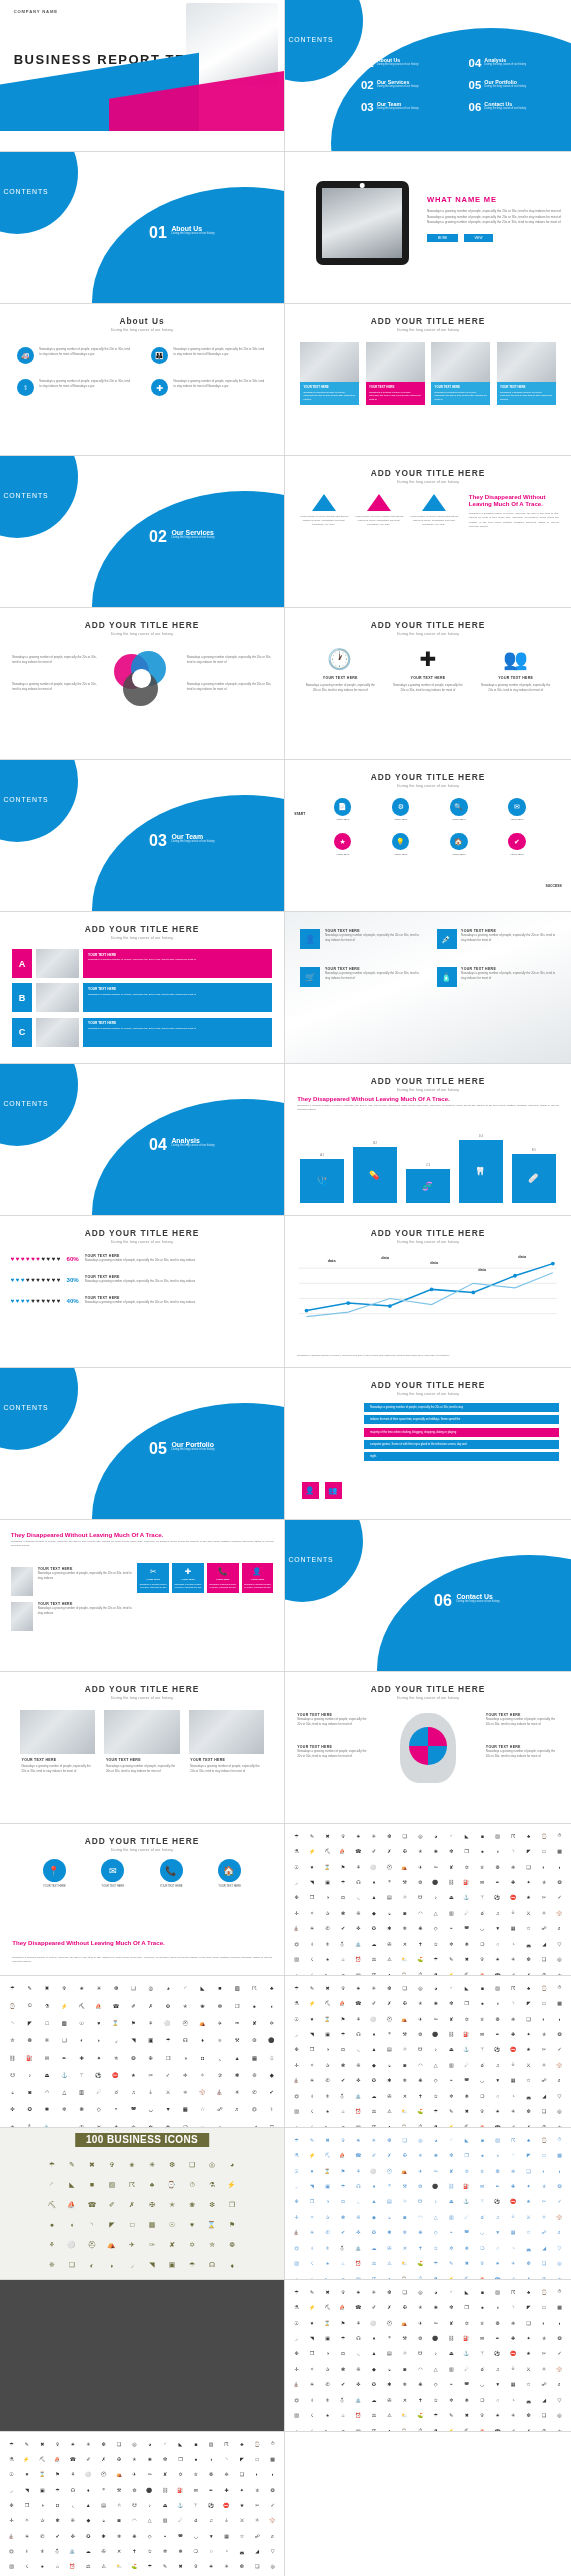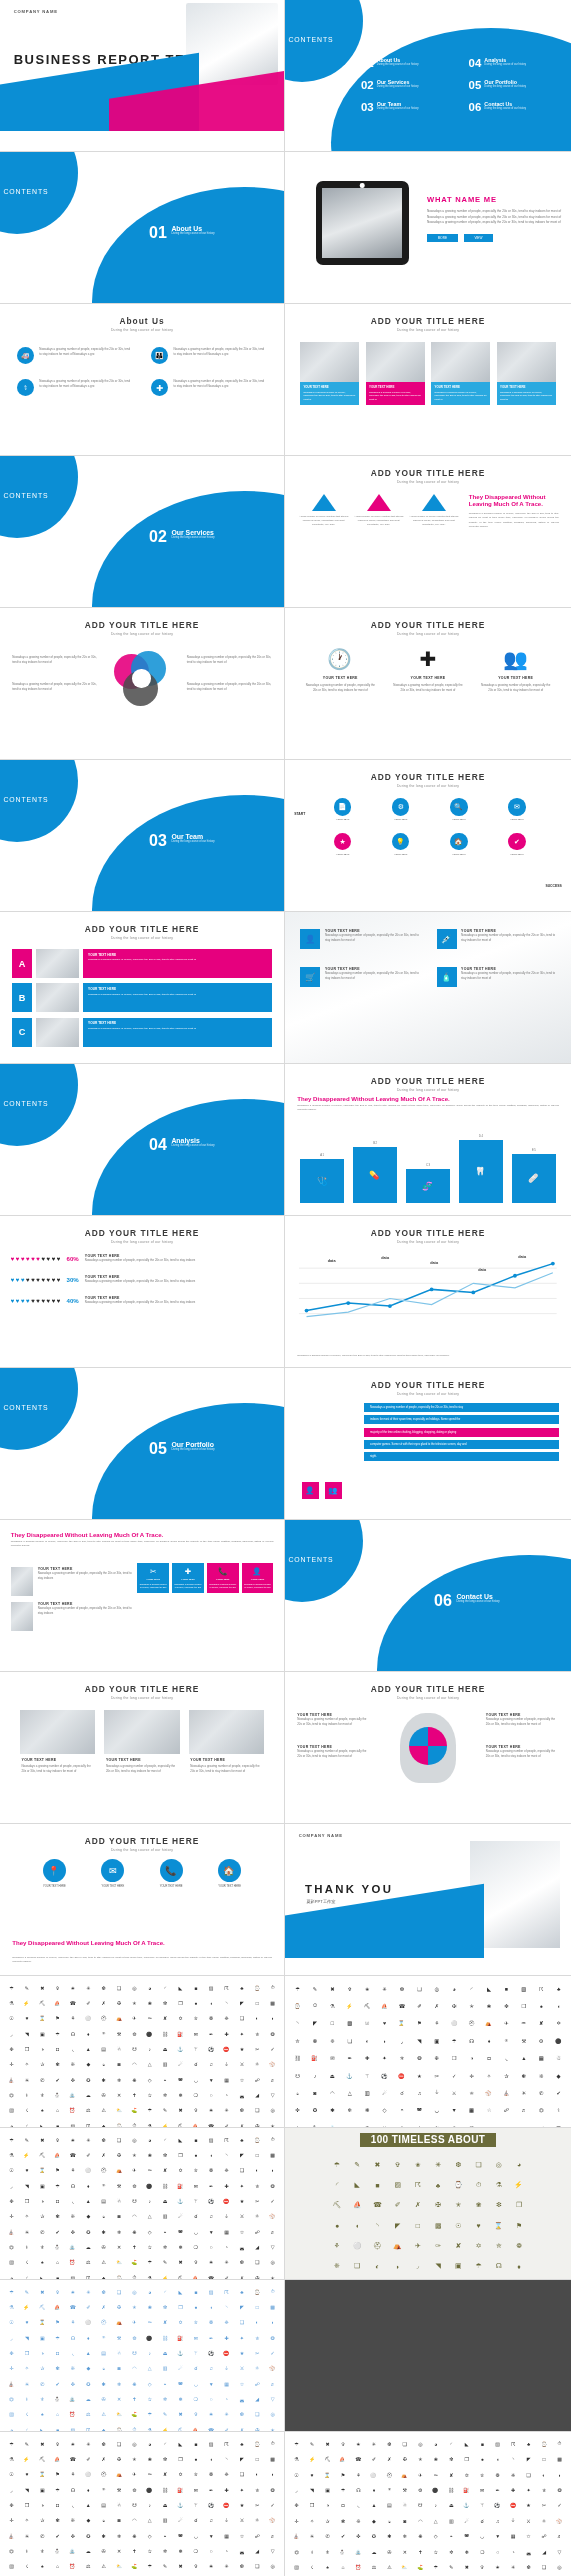--- a/index.html
+++ b/index.html
@@ -737,28 +737,20 @@
       </div>
       <div>
         <div class="ico-circle" style="width:23px;height:23px;margin:0 auto;font-size:9.2px;">🏠</div>
         <div style="font-size:2.6px;color:#555;margin-top:3.1px;">YOUR TEXT HERE</div>
       </div>
     </div>
     <div style="position:absolute;left:12.2px;right:12.2px;bottom:29px;font-size:6.1px;font-weight:bold;color:#e6007e;">They Disappeared Without Leaving Much Of A Trace.</div>
     <div style="position:absolute;left:12.2px;right:12.2px;bottom:10.7px;font-size:2.5px;line-height:1.7;color:#777;text-align:justify;">Nowadays a growing number of people, especially the 20s or 30s, tend to stay indoors for most of their spare time, especially on holidays. Some spend the majority of the time online chatting, blogging, shopping, dating or playing computer games.</div>
   </div>
 
-  <div class="slide">
-    <div class="company">COMPANY NAME</div>
-    <div style="position:absolute;left:20px;top:59px;font-size:11.4px;font-weight:bold;letter-spacing:2.3px;color:#222;">THANK YOU</div>
-    <div style="position:absolute;left:21.4px;top:75px;font-size:4.2px;color:#555;">夏影PPT工作室</div>
-    <div class="pic" style="position:absolute;right:10.7px;top:17px;width:90px;height:107px;background-image:linear-gradient(150deg,#dfe4e8,#fff 55%,#c8ced4);"></div>
-    <div style="position:absolute;left:-30.5px;bottom:-41px;width:229px;height:114px;background:#0b8ed4;transform:skewY(-9deg);"></div>
-    <div style="position:absolute;left:0;bottom:0;width:285px;height:17px;background:#fff;"></div>
-  </div>
 
   <div class="slide">
     <div class="iconsheet" id="sheetA" style="grid-template-columns:repeat(18,1fr);">
         <div class="gi" style="font-size: 5px;">☂</div>
         <div class="gi" style="font-size: 5px;">✎</div>
         <div class="gi" style="font-size: 5px;">✖</div>
         <div class="gi" style="font-size: 5px;">✞</div>
         <div class="gi" style="font-size: 5px;">✬</div>
         <div class="gi" style="font-size: 5px;">✳</div>
         <div class="gi" style="font-size: 5px;">❆</div>
@@ -1267,21 +1259,21 @@
         <div class="gi" style="font-size: 5px;">☎</div>
         <div class="gi" style="font-size: 5px;">✐</div>
         <div class="gi" style="font-size: 5px;">✗</div>
         <div class="gi" style="font-size: 5px;">✠</div>
         <div class="gi" style="font-size: 5px;">✭</div>
       </div>
   </div>
 
   <div class="slide" style="background:#f1f1ee;">
     <div style="position:absolute;left:50%;transform:translateX(-50%);top:4.6px;background:#6b6b3a;color:#fff;
-         font-size:10px;font-weight:bold;padding:1.5px 10.7px;letter-spacing:0.4px;white-space:nowrap;">100 TIMELESS ABOUT</div>
+         font-size:10px;font-weight:bold;padding:1.5px 10.7px;letter-spacing:0.4px;white-space:nowrap;">100 BUSINESS ICONS</div>
     <div class="iconsheet" id="sheetD" style="position:absolute;left:38px;right:38px;top:23px;grid-template-columns:repeat(10,1fr);color:#6b6b3a;">
         <div class="gi" style="font-size: 6.9px;">☂</div>
         <div class="gi" style="font-size: 6.9px;">✎</div>
         <div class="gi" style="font-size: 6.9px;">✖</div>
         <div class="gi" style="font-size: 6.9px;">✞</div>
         <div class="gi" style="font-size: 6.9px;">✬</div>
         <div class="gi" style="font-size: 6.9px;">✳</div>
         <div class="gi" style="font-size: 6.9px;">❆</div>
         <div class="gi" style="font-size: 6.9px;">❏</div>
         <div class="gi" style="font-size: 6.9px;">◎</div>

